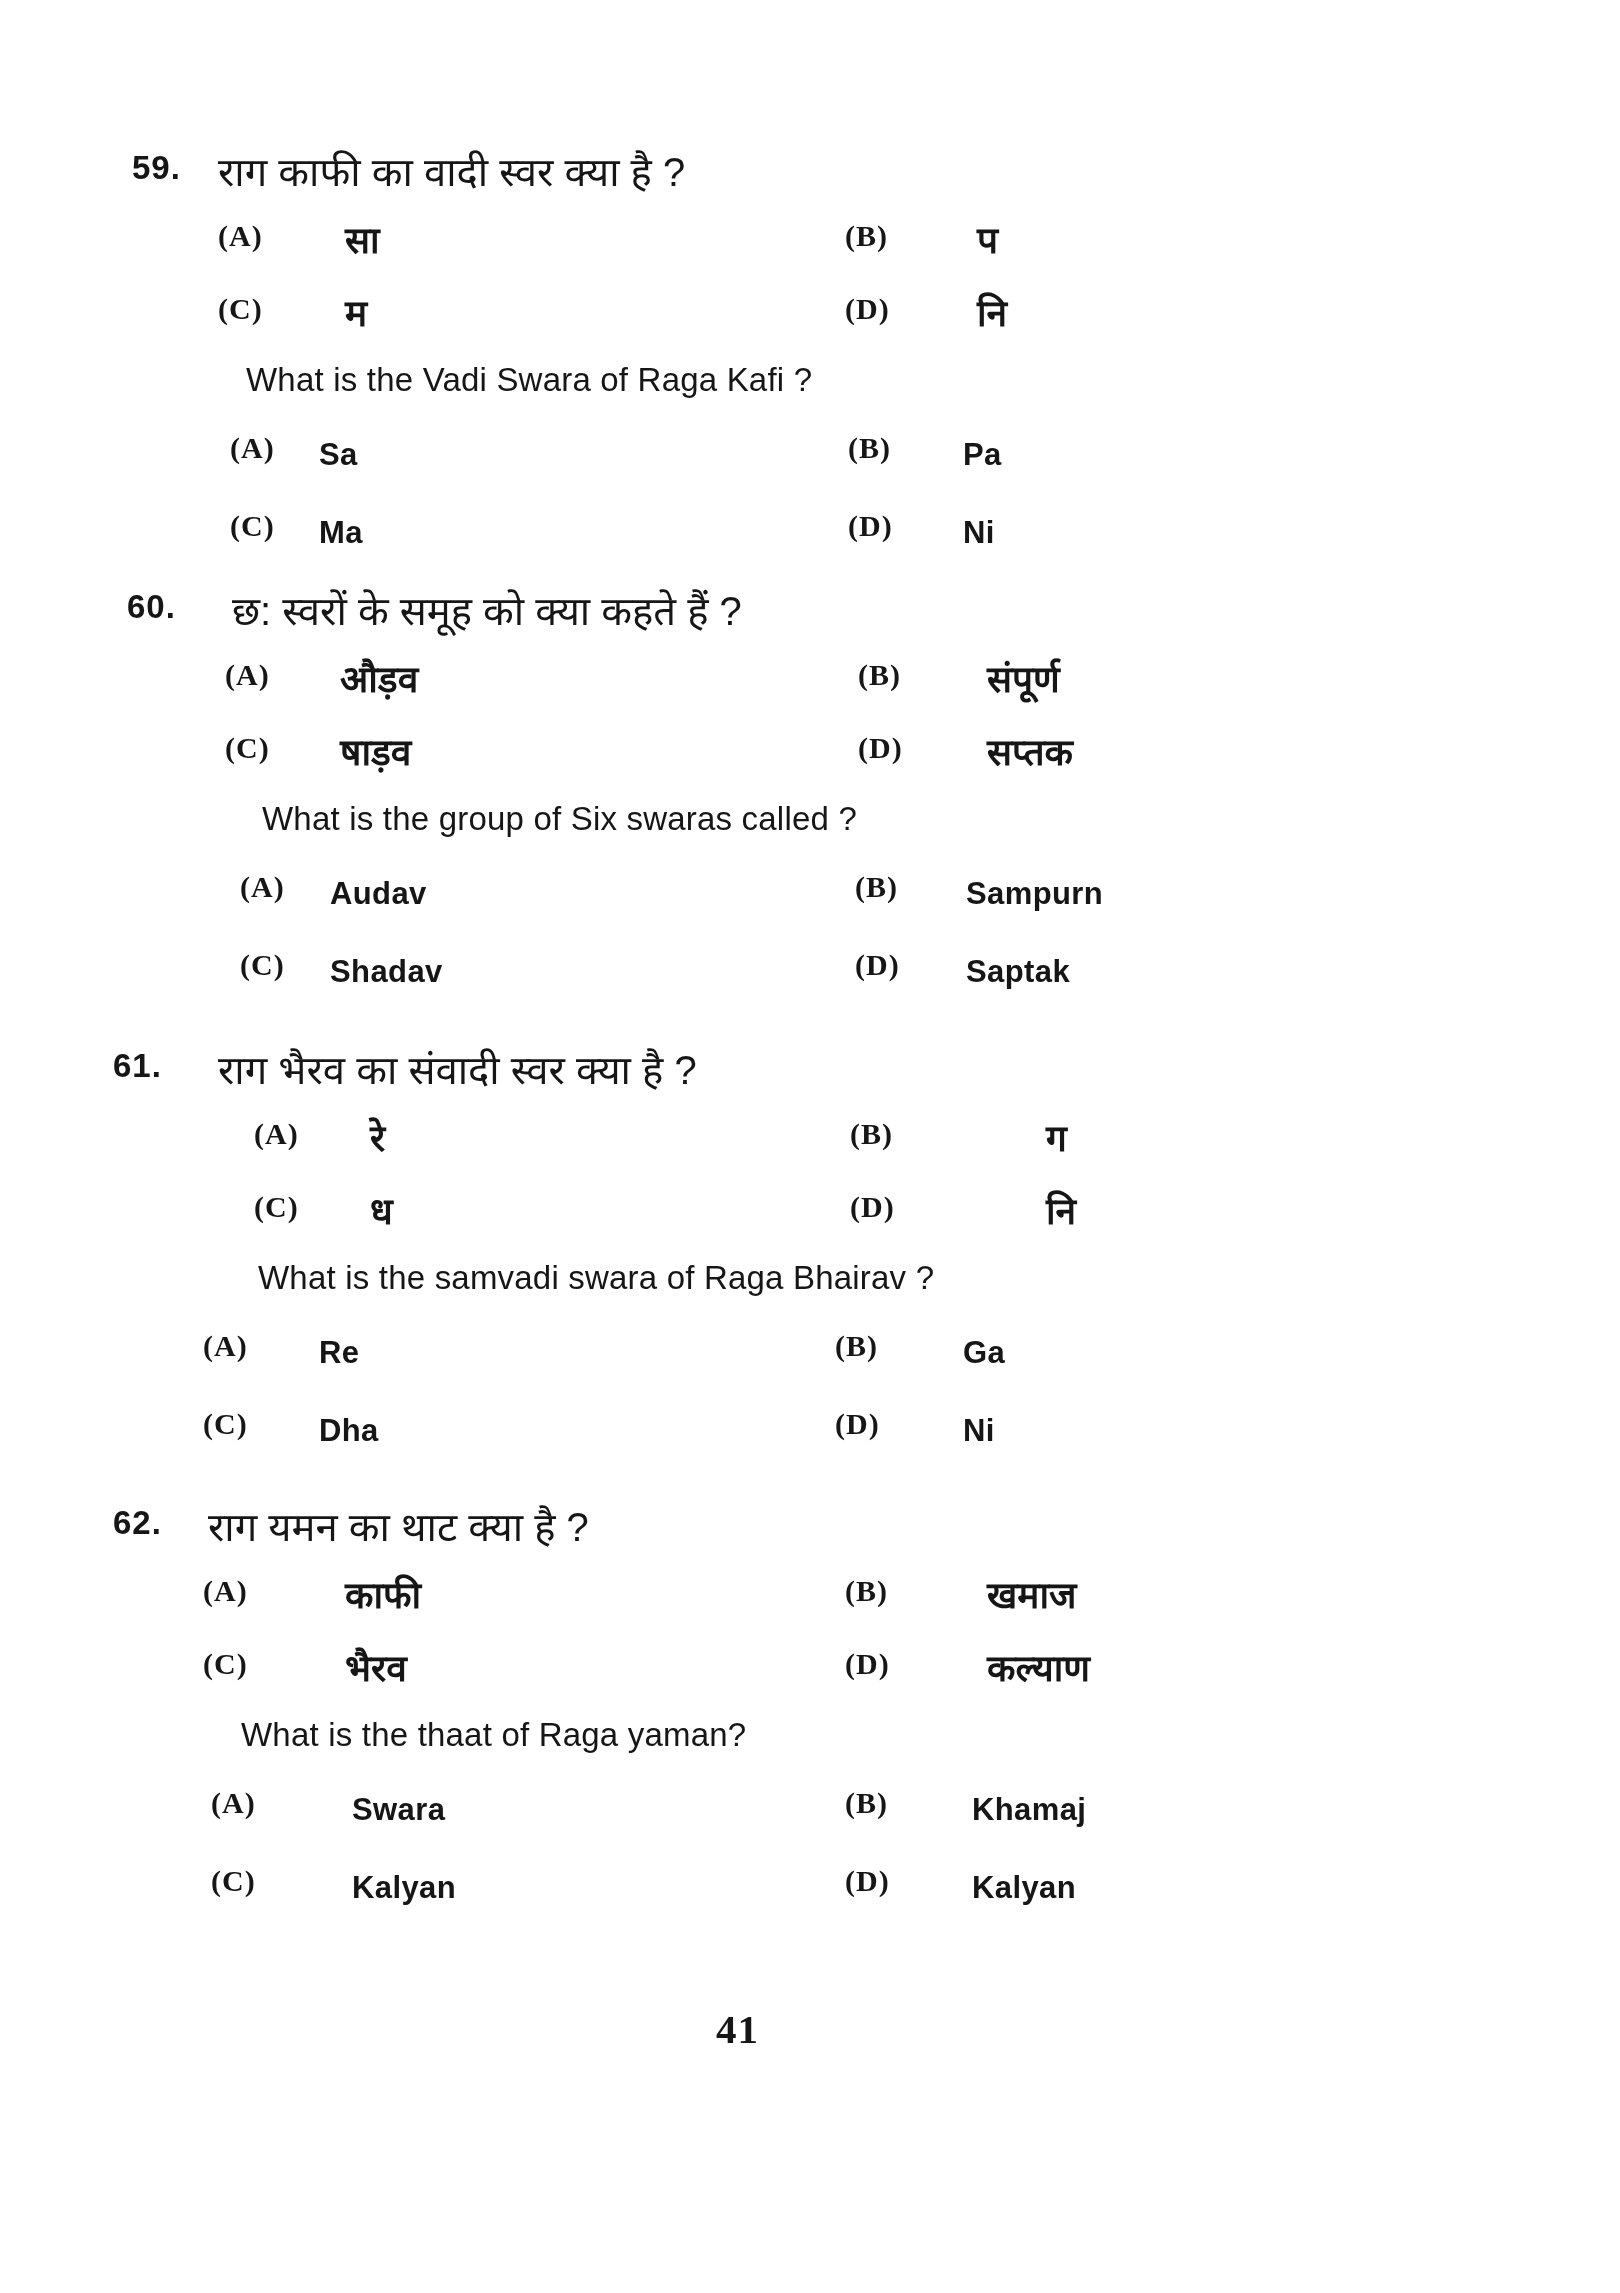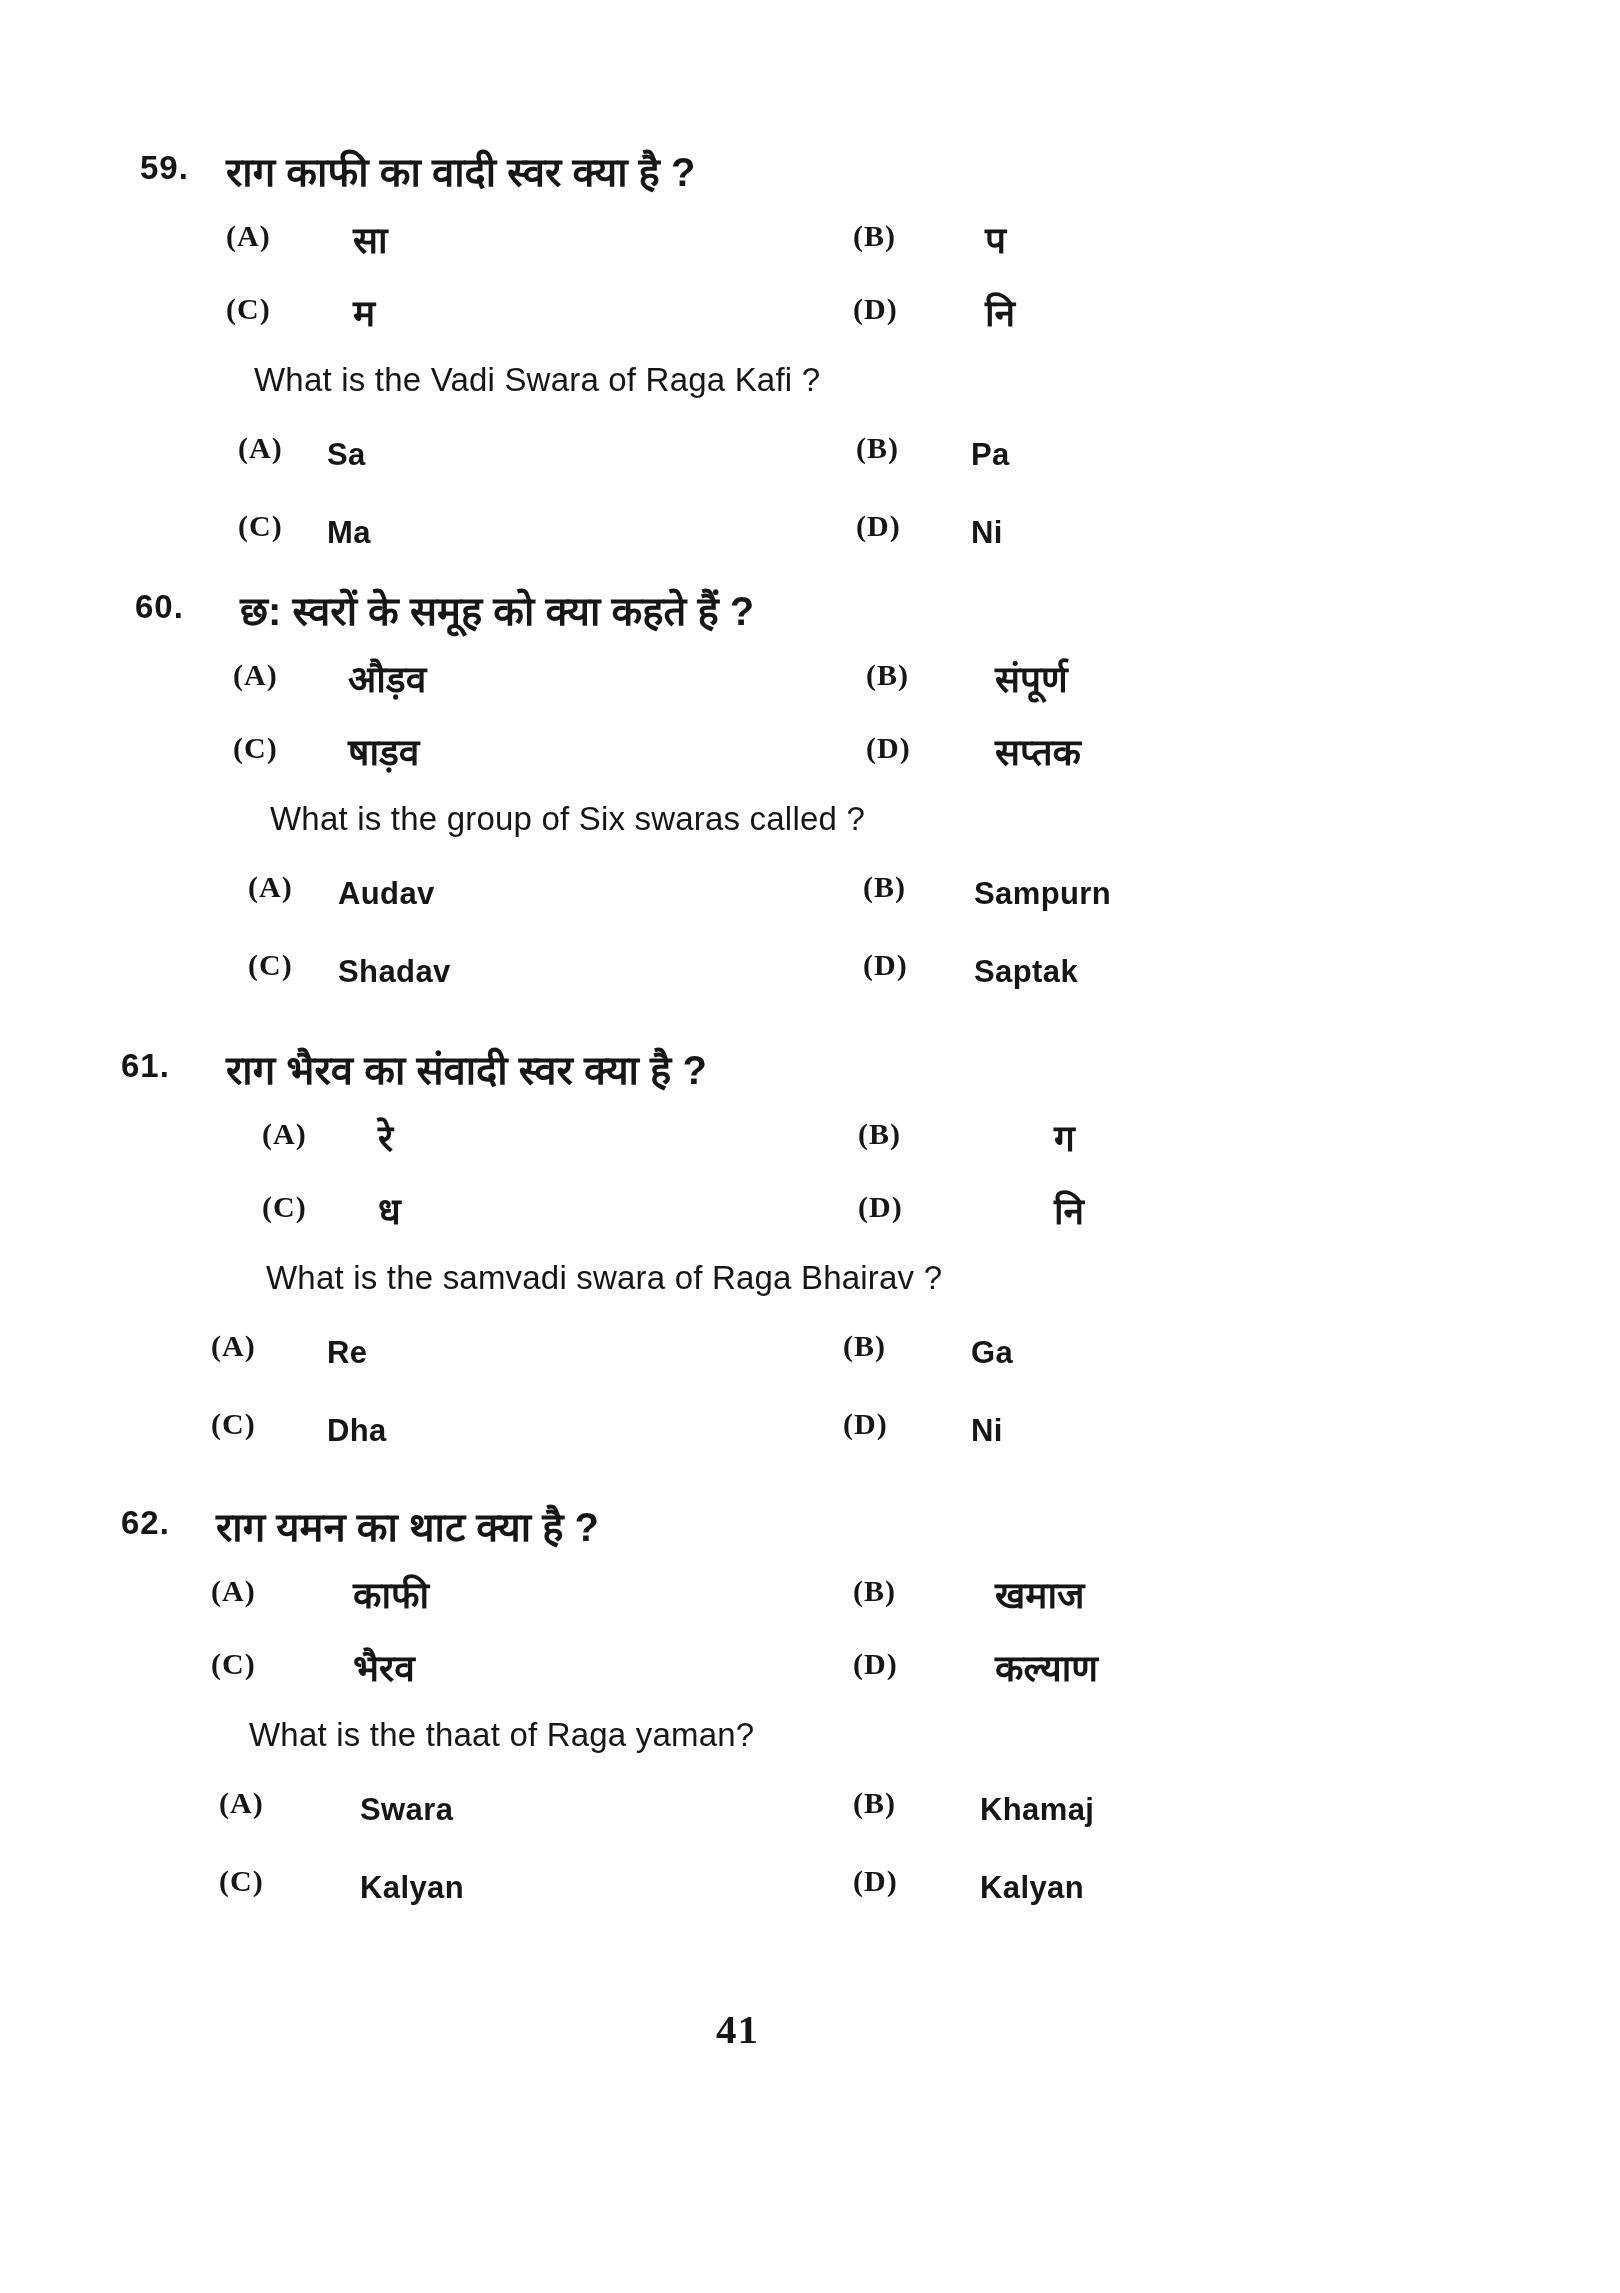--- a/index.html
+++ b/index.html
@@ -4,28 +4,28 @@
 <style>
   html,body{margin:0;padding:0;}
   body{
     width:1620px;height:2294px;
     background:#ffffff;
     position:relative;
     overflow:hidden;
     font-family:"Liberation Sans",sans-serif;
     color:#161616;
   }
-  .question{position:absolute;left:15px;width:1359px;height:461px;}
+  .question{position:absolute;left:7px;width:1359px;height:461px;}
   .qnum{
     position:absolute;top:9.8px;left:var(--numl);
     font-size:33px;font-weight:700;letter-spacing:1px;
   }
   .hq{
     position:absolute;top:3.9px;left:var(--hql);
-    font-size:40px;font-weight:700;white-space:nowrap;
+    font-size:40px;font-weight:400;white-space:nowrap;
   }
   .row{position:absolute;left:0;width:1620px;height:69px;}
   .hrow.r1{top:80px}
   .hrow.r2{top:153px}
   .eq{
     position:absolute;top:222px;left:var(--eql);
     font-size:33px;font-weight:400;white-space:nowrap;letter-spacing:0.2px;margin-left:28px;
   }
   .erow.r1{top:292px}
   .erow.r2{top:370px}

